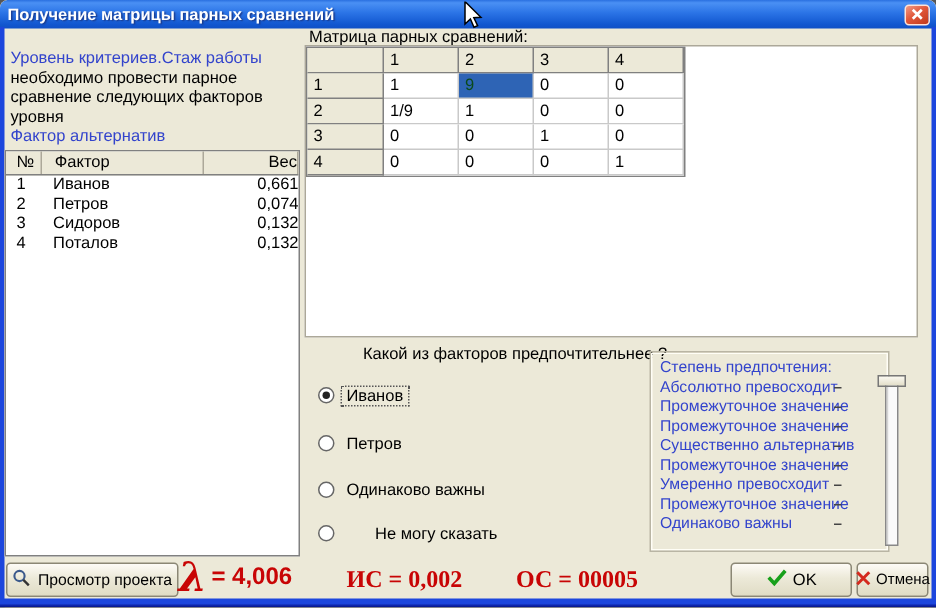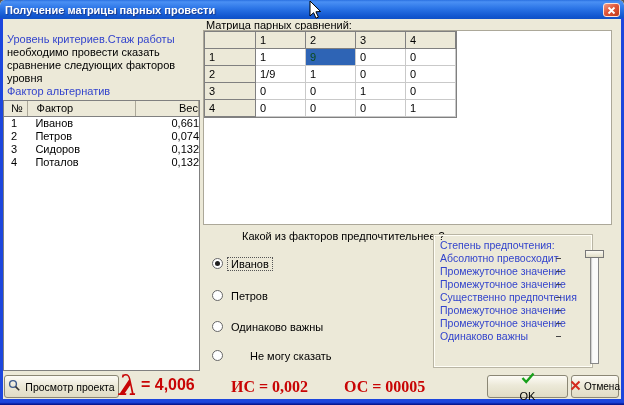--- a/index.html
+++ b/index.html
@@ -80,50 +80,50 @@
   .slider-thumb { position:absolute; left:151px; top:15px; width:19px; height:8px;
     background:linear-gradient(180deg,#fbf9f2,#e2dec8); border:1px solid #777; }
 
   
   .btn {
     position:absolute; top:375px; height:23px; display:flex; align-items:center; justify-content:center;
     gap:4px; background:linear-gradient(180deg,#fdfbf6 0%,#ece9d8 45%,#e0dcc5 100%);
     border:1px solid #8b8775; border-radius:3px; font-size:11px; color:#000;
   }
   .btn-preview { left:4px; width:115px; font-size:10.5px; }
-  .btn-ok { left:487px; width:81px;flex-direction:column; }
+  .btn-ok { left:487px; width:81px; }
   .btn-cancel { left:571px; width:48px; font-size:10px; gap:3px; }
   .stat { position:absolute; color:#c80505; font-weight:bold; font-size:16px; top:378px; white-space:nowrap;font-family:Liberation Serif, serif; }
   .lambda-wrap { position:absolute; left:119px; top:371px; height:28px; display:flex; align-items:center; color:#c80505; }
   .lambda-sym { font-family:"DejaVu Serif",serif; font-style:italic; font-weight:bold; font-size:27px; line-height:1; }
   .lambda-val { font-weight:bold; font-size:16px; margin-left:3px; }
 
   .cursor { position:absolute; left:309px; top:1px; z-index:50; }
 </style>
 </head>
 <body>
 
 <div class="window">
 
   <div class="titlebar">
-    <span class="wtitle">Получение матрицы парных провести</span>
+    <span class="wtitle">Получение матрицы парных сравнений</span>
   </div>
   <div class="close-btn">
     <span>
       <svg width="9" height="9" viewBox="0 0 9 9">
           <path d="M1.5 1.5 L7.5 7.5 M7.5 1.5 L1.5 7.5" stroke="#fff" stroke-width="1.8" fill="none"></path>
         </svg>
     </span>
   </div>
   <div class="edge-left"></div>
   <div class="edge-right"></div>
   <div class="edge-bottom"></div>
 
   <div class="ltext blue-link" style="left:7px; top:33px;">Уровень критериев.Стаж работы</div>
-  <div class="ltext para" style="left:7px; top:46px;">необходимо провести сказать сравнение следующих факторов уровня</div>
+  <div class="ltext para" style="left:7px; top:46px;">необходимо провести парное сравнение следующих факторов уровня</div>
   <div class="ltext blue-link" style="left:7px; top:85px;">Фактор альтернатив</div>
 
   <div class="flist">
     <div class="fheader">
       <span class="fc1">№</span>
       <span class="fc2">Фактор</span>
       <span class="fc3">Вес</span>
     </div>
     <div class="frow">
       <span class="fc1">1</span>
@@ -205,22 +205,23 @@
   <div class="radio-opt" style="top:348px;gap:19px;">
     <span class="rcircle"></span>
     <span class="rlabel">Не могу сказать</span>
   </div>
 
   <div class="pref-box">
     <div class="pref-title">Степень предпочтения:</div>
     <div class="pref-item">Абсолютно превосходит</div>
     <div class="pref-item">Промежуточное значение</div>
     <div class="pref-item">Промежуточное значение</div>
-    <div class="pref-item">Существенно предпочтения</div>
-    <div class="pref-item">Промежуточное значение</div>
+    <div class="pref-item">Существенно альтернатив</div>
+    <div class="pref-item">Промежуточное значение</div>
+    <div class="pref-item">Умеренно превосходит</div>
     <div class="pref-item">Промежуточное значение</div>
     <div class="pref-item">Одинаково важны</div>
     <div class="slider-track"></div>
     <div class="slider-thumb"></div>
   </div>
 
   <div class="btn btn-preview">
     <span>
       <svg width="13" height="13" viewBox="0 0 13 13">
         <circle cx="5" cy="5" r="3.4" stroke="#3c5a8c" stroke-width="1.4" fill="none"></circle>

